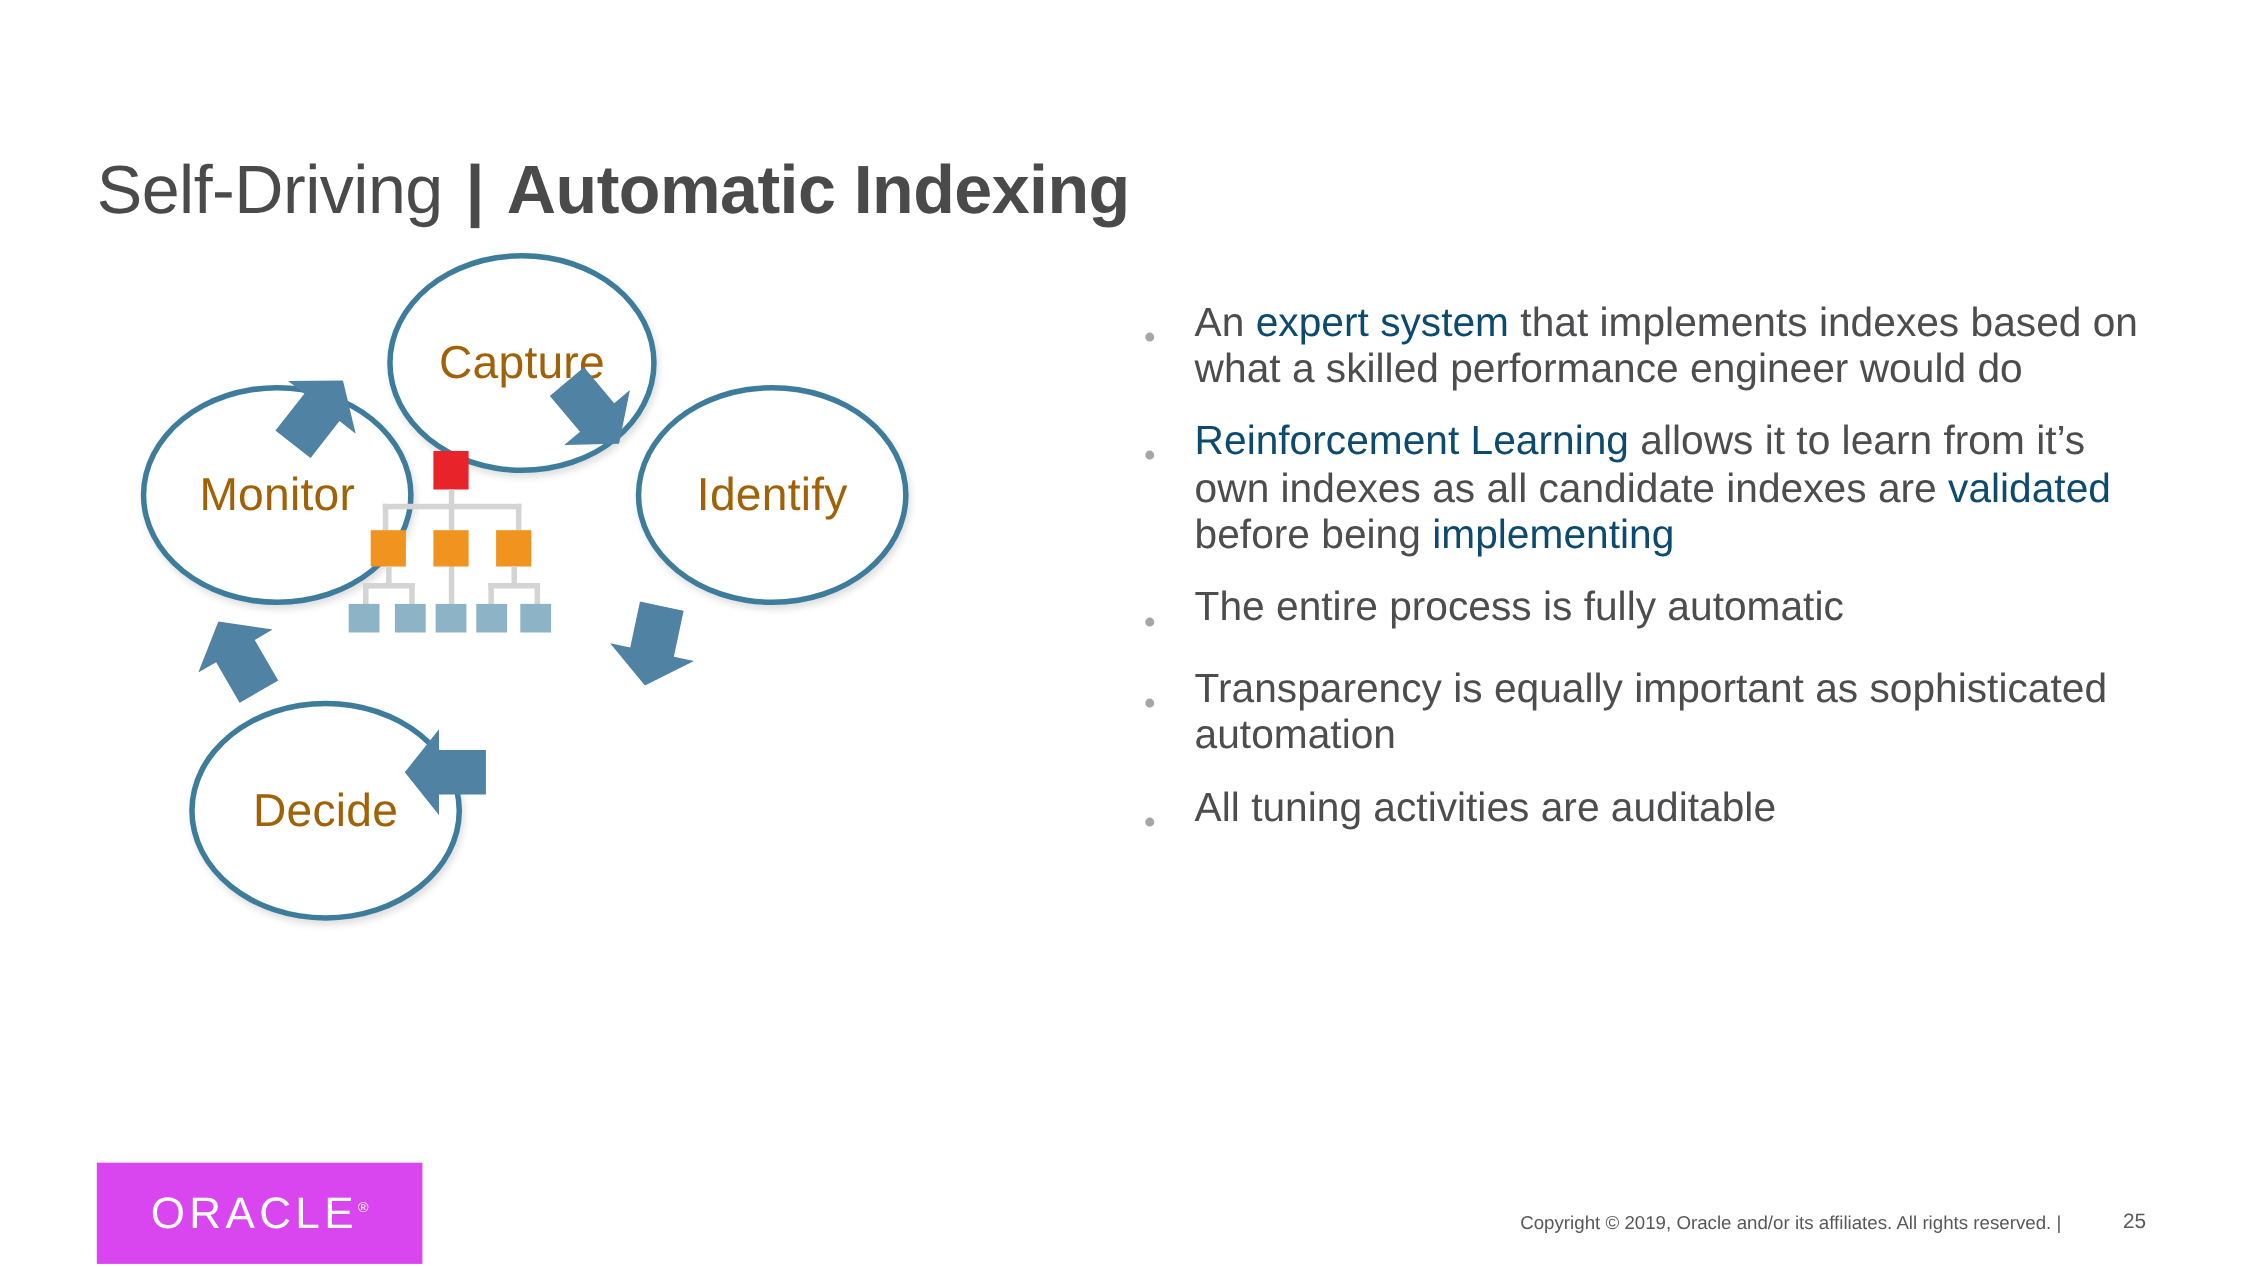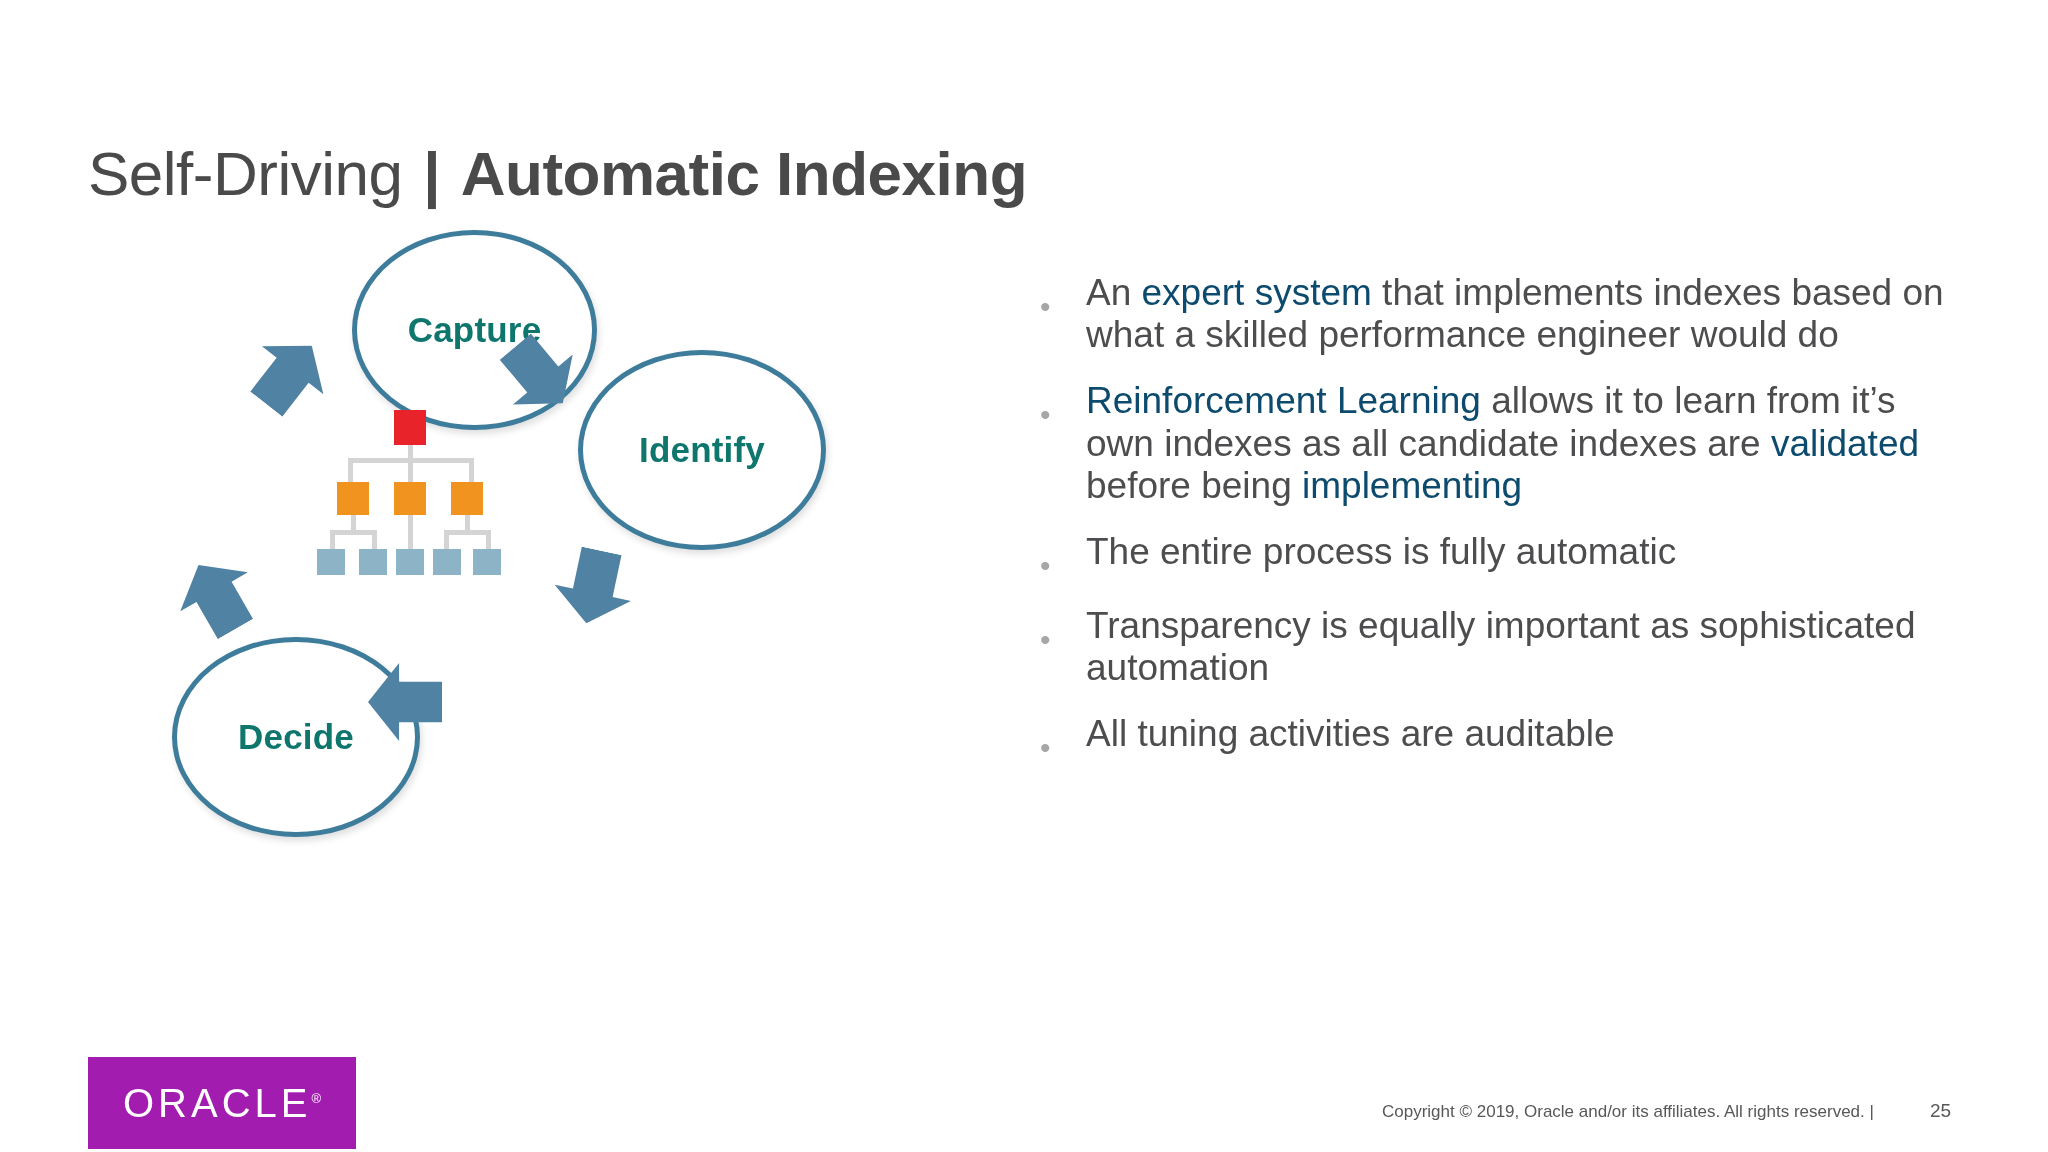--- a/index.html
+++ b/index.html
@@ -44,23 +44,23 @@
     border: 5px solid #3E7C9B;
     border-radius: 50%;
     background: #ffffff;
     box-sizing: border-box;
     display: flex;
     align-items: center;
     justify-content: center;
     box-shadow: 2px 4px 7px rgba(0,0,0,0.13);
   }
   .node-circle span {
-    font-size: 35px;
-    font-weight: 700;
-    color: #0f766e;
+    font-size: 42px;
+    font-weight: 400;
+    color: #a16207;
     letter-spacing: 0.2px;
   }
   .c-capture { left: 292px; top: 0px;   width: 245px; height: 200px; }
   .c-identify{ left: 518px; top: 120px; width: 248px; height: 200px; }
   .c-monitor { left: 68px;  top: 120px; width: 248px; height: 200px; }
   .c-verify  { left: 472px; top: 407px; width: 248px; height: 200px; }
   .c-decide  { left: 112px; top: 407px; width: 248px; height: 200px; }
 
   
   .arrow {
@@ -83,23 +83,23 @@
   .tree .root  { background: #E8232A; width: 32px; height: 35px; left: 84px; top: 0; }
   .tree .mid   { background: #F1941F; width: 32px; height: 33px; }
   .tree .leaf  { background: #8CB4C6; width: 28px; height: 26px; }
   .tree .line  { position: absolute; background: #D4D4D4; }
 
   
   .oracle-logo {
     position: absolute;
     left: 88px;
     top: 1057px;
-    width: 268px;
+    width: 296px;
     height: 92px;
-    background: #a21caf;
+    background: #d946ef;
     display: flex;
     align-items: center;
     justify-content: center;
   }
   .oracle-logo .wordmark {
     color: #ffffff;
     font-size: 40px;
     font-weight: 400;
     letter-spacing: 4px;
     font-family: "Liberation Sans", sans-serif;
@@ -171,20 +171,23 @@
 
   <div class="node-circle c-capture">
     <span>Capture</span>
   </div>
   <div class="node-circle c-identify">
     <span>Identify</span>
   </div>
   <div class="node-circle c-decide">
     <span>Decide</span>
   </div>
+  <div class="node-circle c-monitor">
+    <span>Monitor</span>
+  </div>
 
   <div class="arrow a-monitor-capture"></div>
   <div class="arrow a-capture-identify"></div>
   <div class="arrow a-identify-verify"></div>
   <div class="arrow a-verify-decide"></div>
   <div class="arrow a-decide-monitor"></div>
 
   <div class="tree">
     <div class="box root"></div>
     <div class="line" style="left:98px; top:35px; width:5px; height:110px;"></div>

